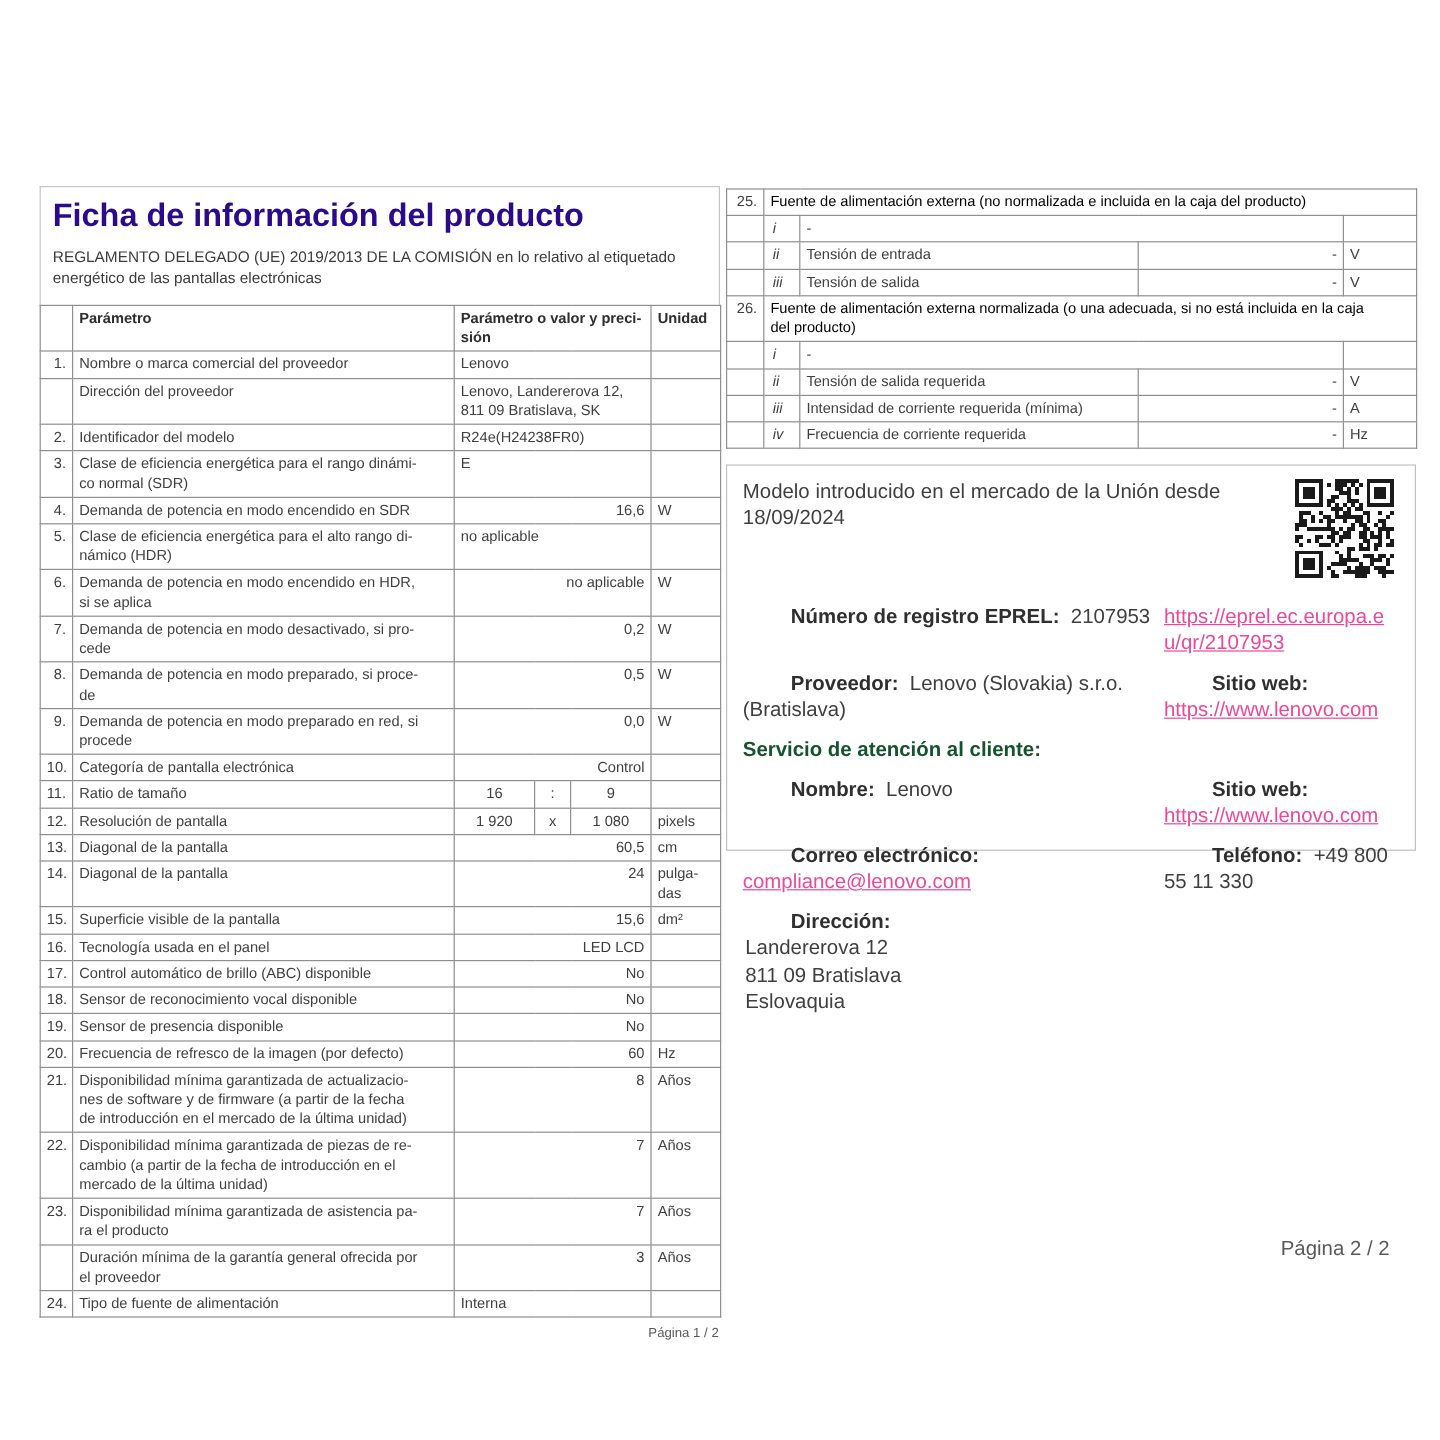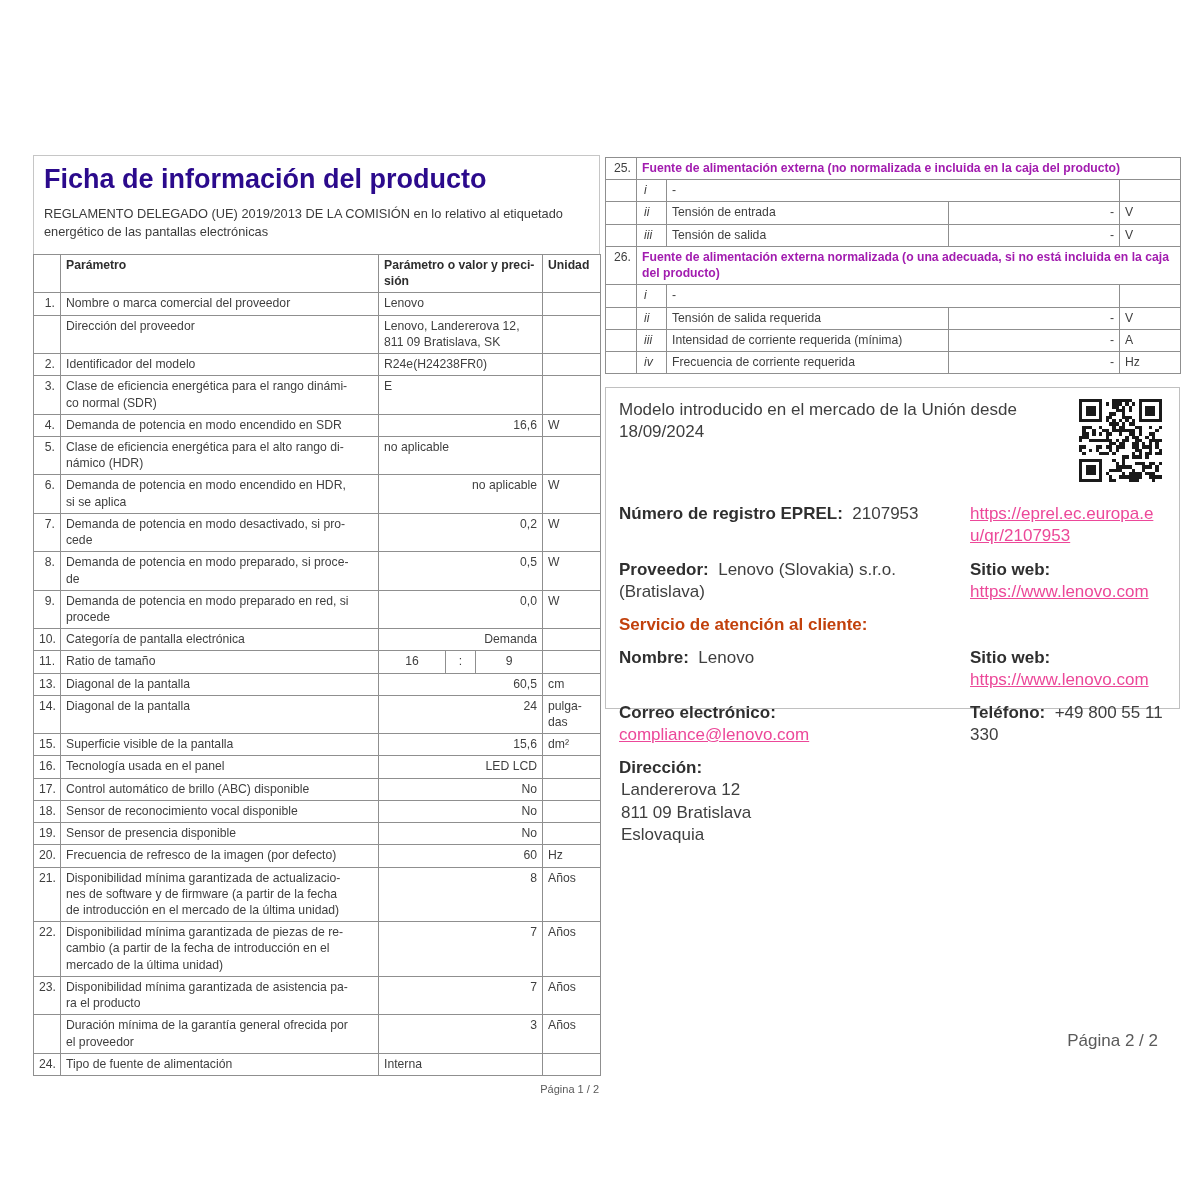--- a/index.html
+++ b/index.html
@@ -13,38 +13,38 @@
   .doc-subtitle{font-size:12.8px;line-height:1.42;color:#3c3c3c;}
 
   table{border-collapse:collapse;width:100%;table-layout:fixed;}
   td,th{border:1px solid #8f8f8f;font-size:12.2px;line-height:1.33;padding:2px 5px 3px 5px;
         vertical-align:top;white-space:pre-line;overflow:hidden;}
   th{text-align:left;font-weight:bold;color:#2e2e2e;}
   .num{text-align:right;padding-right:5px;}
   .val-right{text-align:right;}
   .val-center{text-align:center;}
   .sub{font-style:italic;padding-left:7px;}
-  .sec-title{color:#a21caf;font-weight:bold;}
+  .sec-title{color:#000000;}
 
   .footer1{font-size:11px;color:#5a5a5a;text-align:right;margin-top:7px;padding-right:1px;}
   .footer2{position:absolute;top:1031px;left:758px;width:400px;text-align:right;
            font-size:17px;color:#5a5a5a;}
 
   
   .page-right{position:absolute;left:605px;top:157px;width:575px;}
   .info-box{margin-top:13px;border:1px solid #c0c0c0;position:relative;height:322px;
             box-sizing:border-box;padding:11px 13px;font-size:17px;line-height:1.3;}
   .market{width:440px;}
   .qr{position:absolute;top:11px;right:17px;width:83px;height:83px;}
   .info-gap{height:60px;}
   .info-row{display:grid;grid-template-columns:345px 1fr;column-gap:6px;margin-bottom:11px;}
-  .b{font-weight:bold;color:#2f2f2f;}
+  .b{font-weight:bold;color:#2f2f2f;margin-left:40px;}
   a{color:#ec4899;text-decoration:underline;}
   .link-break{word-break:break-all;display:inline-block;max-width:212px;}
-  .servicio{font-weight:bold;color:#c2410c;margin-bottom:11px;}
+  .servicio{font-weight:bold;color:#14532d;margin-bottom:11px;}
   .addr-line{line-height:1.32;padding-left:2px;}
 </style>
 </head>
 <body>
 
 <div class="canvas">
 
   <div class="page-left">
     <div class="title-block">
       <div class="doc-title">Ficha de información del producto</div>
@@ -133,30 +133,38 @@
           <tr>
             <td class="num">9.</td>
             <td>Demanda de potencia en modo preparado en red, si
 procede</td>
             <td class="val-right" colspan="3">0,0</td>
             <td class="unit">W</td>
           </tr>
           <tr>
             <td class="num">10.</td>
             <td>Categoría de pantalla electrónica</td>
-            <td class="val-right" colspan="3">Demanda</td>
+            <td class="val-right" colspan="3">Control</td>
             <td class="unit"></td>
           </tr>
           <tr>
             <td class="num">11.</td>
             <td>Ratio de tamaño</td>
             <td class="val-center">16</td>
             <td class="val-center">:</td>
             <td class="val-center">9</td>
             <td class="unit"></td>
+          </tr>
+          <tr>
+            <td class="num">12.</td>
+            <td>Resolución de pantalla</td>
+            <td class="val-center">1 920</td>
+            <td class="val-center">x</td>
+            <td class="val-center">1 080</td>
+            <td class="unit">pixels</td>
           </tr>
           <tr>
             <td class="num">13.</td>
             <td>Diagonal de la pantalla</td>
             <td class="val-right" colspan="3">60,5</td>
             <td class="unit">cm</td>
           </tr>
           <tr>
             <td class="num">14.</td>
             <td>Diagonal de la pantalla</td>

